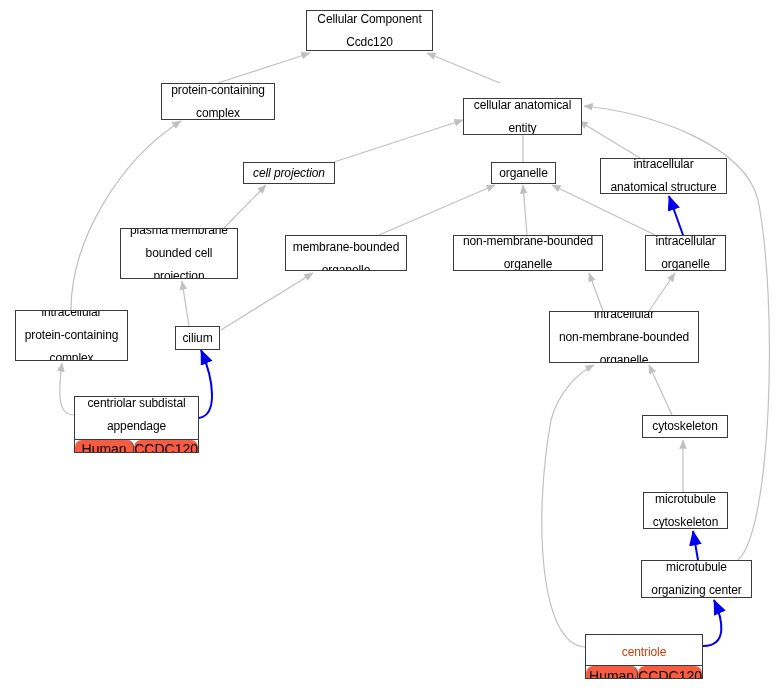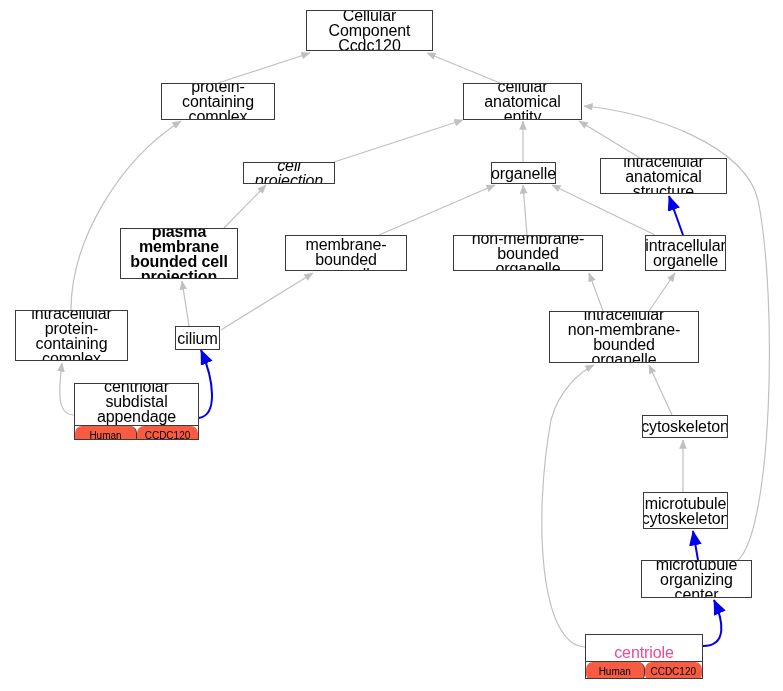--- a/index.html
+++ b/index.html
@@ -35,39 +35,39 @@
     align-items: stretch;
     justify-content: center;
     overflow: hidden;
   }
   .node .title {
     flex: 1 1 auto;
     display: flex;
     align-items: center;
     justify-content: center;
     text-align: center;
-    font-size: 16px;
-    line-height: 15px;
+    font-size: 12px;
+    line-height: 23px;
     color: #000000;
     padding: 1px 3px;
     white-space: pre-line;
     letter-spacing: -0.1px;
   }
   .node .genebar {
     display: flex;
     flex: 0 0 auto;
     border-top: 1.4px solid #3a3a3a;
     height: 19px;
   }
   .node .genebar .cell {
     flex: 1 1 50%;
     display: flex;
     align-items: center;
     justify-content: center;
-    font-size: 10px;
+    font-size: 14px;
     color: #000000;
     background: #f75c42;
     border-radius: 7px;
   }
   .node .genebar .cell.left {
     border-right: 1.4px solid #3a3a3a;
   }
 </style>
 </head>
 <body>
@@ -110,35 +110,35 @@
   </svg>
   <div id="node-layer">
       <div class="node" style="left: 306px; top: 10px; width: 127px; height: 41px; border-color: rgb(58, 58, 58); background: rgb(255, 255, 255);">
         <div class="title" style="color: rgb(0, 0, 0);">Cellular Component
 Ccdc120</div>
       </div>
       <div class="node" style="left: 161px; top: 83px; width: 114px; height: 37px; border-color: rgb(58, 58, 58); background: rgb(255, 255, 255);">
         <div class="title" style="color: rgb(0, 0, 0);">protein-containing
 complex</div>
       </div>
-      <div class="node" style="left: 463px; top: 83px; width: 119px; height: 37px; border-color: rgb(58, 58, 58); background: rgb(255, 255, 255);">
+      <div class="node" style="left: 463px; top: 98px; width: 119px; height: 37px; border-color: rgb(58, 58, 58); background: rgb(255, 255, 255);">
         <div class="title" style="color: rgb(0, 0, 0);">cellular anatomical
 entity</div>
       </div>
       <div class="node" style="left: 243px; top: 162px; width: 92px; height: 22px; border-color: rgb(58, 58, 58); background: rgb(255, 255, 255); font-style: italic;">
         <div class="title" style="color: rgb(0, 0, 0);">cell projection</div>
       </div>
       <div class="node" style="left: 491px; top: 162px; width: 65px; height: 22px; border-color: rgb(58, 58, 58); background: rgb(255, 255, 255);">
         <div class="title" style="color: rgb(0, 0, 0);">organelle</div>
       </div>
       <div class="node" style="left: 600px; top: 158px; width: 127px; height: 36px; border-color: rgb(58, 58, 58); background: rgb(255, 255, 255);">
         <div class="title" style="color: rgb(0, 0, 0);">intracellular
 anatomical structure</div>
       </div>
-      <div class="node" style="left: 120px; top: 228px; width: 118px; height: 51px; border-color: rgb(58, 58, 58); background: rgb(255, 255, 255); font-weight: bold;">
+      <div class="node" style="left: 120px; top: 228px; width: 118px; height: 51px; border-color: rgb(58, 58, 58); background: rgb(255, 255, 255);">
         <div class="title" style="color: rgb(0, 0, 0);">plasma membrane
 bounded cell
 projection</div>
       </div>
       <div class="node" style="left: 285px; top: 235px; width: 122px; height: 36px; border-color: rgb(58, 58, 58); background: rgb(255, 255, 255);">
         <div class="title" style="color: rgb(0, 0, 0); margin-top: 12px;">membrane-bounded
 organelle</div>
       </div>
       <div class="node" style="left: 453px; top: 235px; width: 150px; height: 36px; border-color: rgb(58, 58, 58); background: rgb(255, 255, 255);">
         <div class="title" style="color: rgb(0, 0, 0);">non-membrane-bounded
@@ -154,40 +154,40 @@
 complex</div>
       </div>
       <div class="node" style="left: 175px; top: 326px; width: 45px; height: 24px; border-color: rgb(58, 58, 58); background: rgb(255, 255, 255);">
         <div class="title" style="color: rgb(0, 0, 0);">cilium</div>
       </div>
       <div class="node" style="left: 549px; top: 311px; width: 150px; height: 52px; border-color: rgb(58, 58, 58); background: rgb(255, 255, 255);">
         <div class="title" style="color: rgb(0, 0, 0);">intracellular
 non-membrane-bounded
 organelle</div>
       </div>
-      <div class="node" style="left: 74px; top: 383px; width: 125px; height: 57px; border-color: rgb(58, 58, 58); background: rgb(255, 255, 255);">
+      <div class="node" style="left: 74px; top: 396px; width: 125px; height: 57px; border-color: rgb(58, 58, 58); background: rgb(255, 255, 255);">
         <div class="title" style="color: rgb(0, 0, 0);">centriolar subdistal
 appendage</div>
         <div class="genebar" style="border-top-color: rgb(58, 58, 58);">
           <div class="cell left" style="background: rgb(247, 92, 66); border-right-color: rgb(58, 58, 58);">Human</div>
           <div class="cell" style="background: rgb(247, 92, 66);">CCDC120</div>
         </div>
       </div>
       <div class="node" style="left: 642px; top: 415px; width: 86px; height: 23px; border-color: rgb(58, 58, 58); background: rgb(255, 255, 255);">
         <div class="title" style="color: rgb(0, 0, 0);">cytoskeleton</div>
       </div>
       <div class="node" style="left: 643px; top: 492px; width: 85px; height: 37px; border-color: rgb(58, 58, 58); background: rgb(255, 255, 255);">
         <div class="title" style="color: rgb(0, 0, 0);">microtubule
 cytoskeleton</div>
       </div>
       <div class="node" style="left: 641px; top: 560px; width: 111px; height: 38px; border-color: rgb(58, 58, 58); background: rgb(255, 255, 255);">
         <div class="title" style="color: rgb(0, 0, 0);">microtubule
 organizing center</div>
       </div>
       <div class="node" style="left: 585px; top: 634px; width: 118px; height: 45px; border-color: rgb(58, 58, 58); background: rgb(255, 255, 255);">
-        <div class="title" style="color: #ec4899; margin-top: 12px;">centriole</div>
+        <div class="title" style="color: #c2410c; margin-top: 12px;">centriole</div>
         <div class="genebar" style="border-top-color: rgb(58, 58, 58);">
           <div class="cell left" style="background: rgb(247, 92, 66); border-right-color: rgb(58, 58, 58);">Human</div>
           <div class="cell" style="background: rgb(247, 92, 66);">CCDC120</div>
         </div>
       </div>
     </div>
 </div>
 
 </body></html>

